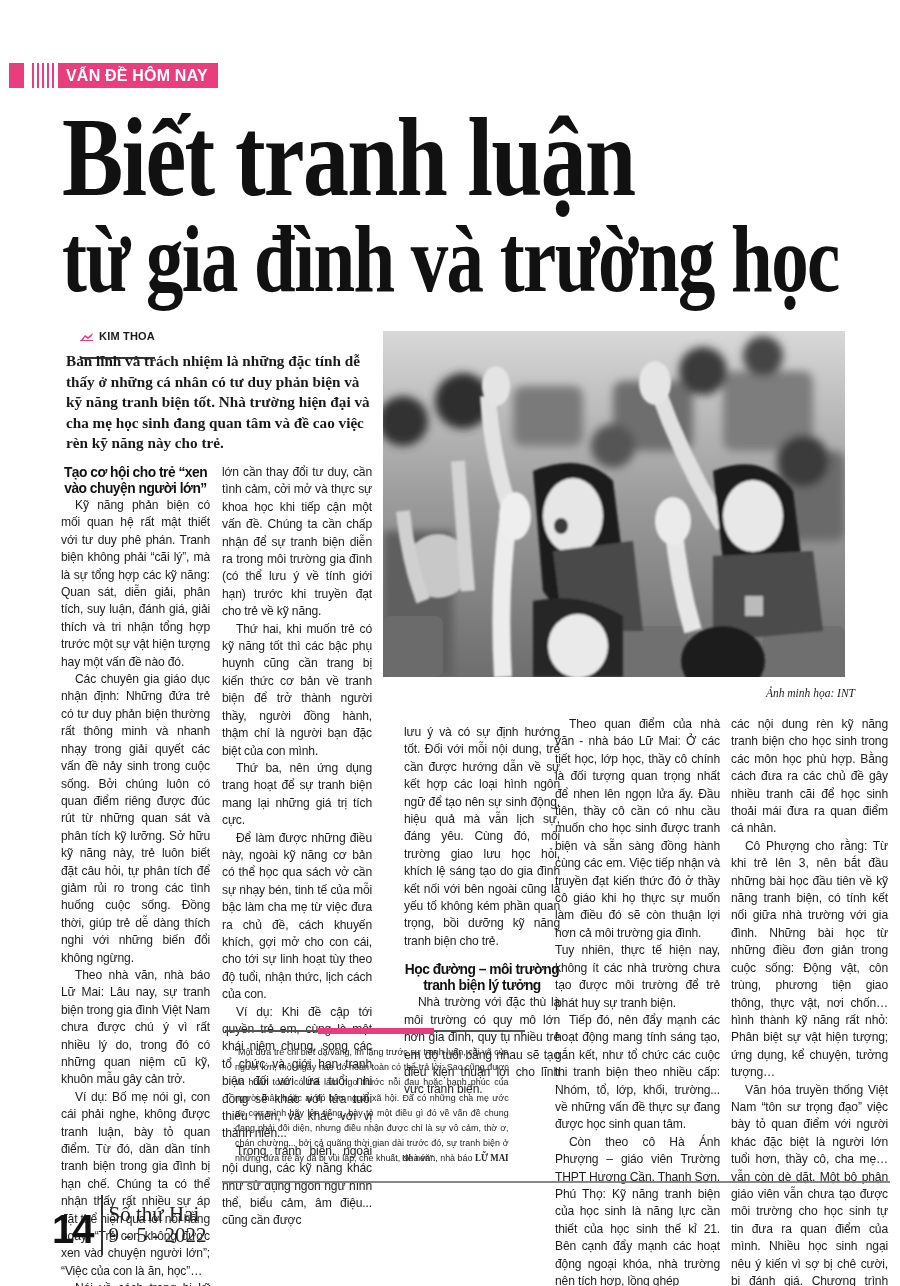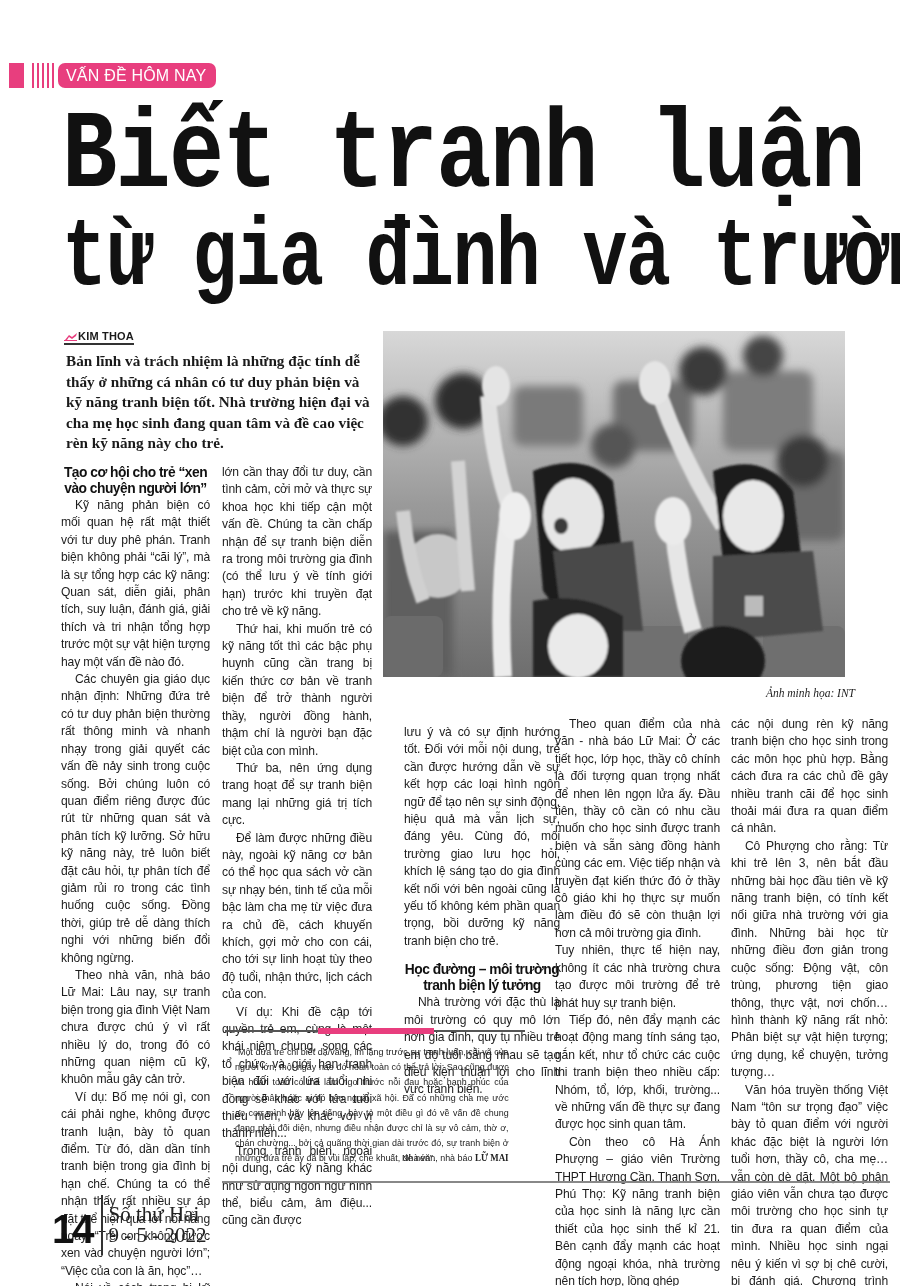--- a/index.html
+++ b/index.html
@@ -2,27 +2,27 @@
 <html><head>
 <meta charset="utf-8">
 <style>
   * { box-sizing: border-box; margin: 0; padding: 0; }
   html, body { width: 900px; height: 1286px; background: #ffffff; overflow: hidden; }
   body { position: relative; font-family: "Liberation Sans", sans-serif; color: #1a1a1a; }
 
   .section-tag { position: absolute; left: 9px; top: 63px; height: 25px; display: flex; align-items: stretch; }
   .tag-block { width: 15px; background: var(--accent); margin-right: 8px; }
   .tag-stripe { width: 2px; background: var(--accent); margin-right: 3px; }
-  .tag-label { background: var(--accent); color: #fff; font-weight: normal; font-size: 16px; line-height: 25px; padding: 0 10px 0 8px; letter-spacing: 0.2px; margin-left: 1px; border-radius: 7px; }
-
-  .headline { position: absolute; left: 62px; top: 105px; width: 800px; font-family: Liberation Mono, monospace; font-weight: bold; color: #111; transform-origin: left top; }
+  .tag-label { background: var(--accent); color: #fff; font-weight: bold; font-size: 16px; line-height: 25px; padding: 0 10px 0 8px; letter-spacing: 0.2px; margin-left: 1px; }
+
+  .headline { position: absolute; left: 62px; top: 105px; width: 800px; font-family: Liberation Serif, serif; font-weight: bold; color: #111; transform-origin: left top; }
   .headline-line1 { font-size: 112px; line-height: 104px; letter-spacing: -2px; transform: scaleX(0.82); transform-origin: left top; white-space: nowrap; display: block; }
   .headline-line2 { font-size: 96px; line-height: 100px; letter-spacing: -2px; transform: scaleX(0.78); transform-origin: left top; white-space: nowrap; display: block; }
 
-  .byline { position: absolute; left: 64px; top: 330px; display: flex; align-items: center; border-bottom: 2px solid #333; padding-bottom: 1px; }
+  .byline { position: absolute; left: 80px; top: 330px; display: flex; align-items: center; gap: 5px; border-bottom: 2px solid #333; padding-bottom: 15px; }
   .byline-icon { width: 14px; height: 9px; color: var(--accent); font-size: 11px; line-height: 9px; }
   .byline-name { font-size: 11px; font-weight: bold; letter-spacing: 0.2px; }
 
   .lede { position: absolute; left: 66px; top: 351px; width: 310px; font-family: "Liberation Serif", serif; font-weight: bold; font-size: 15.2px; line-height: 20.5px; color: #1a1a1a; }
 
   .photo { position: absolute; left: 383px; top: 331px; width: 462px; height: 346px; overflow: hidden; background: #8a8a8a; }
   .photo svg { display: block; }
   .photo-caption { position: absolute; right: 45px; top: 687px; font-family: "Liberation Serif", serif; font-style: italic; font-size: 11.5px; color: #222; text-align: center; }
 
   .col { position: absolute; font-size: 12.1px; line-height: 17.4px; text-align: justify; color: #1c1c1c; letter-spacing: -0.15px; }

